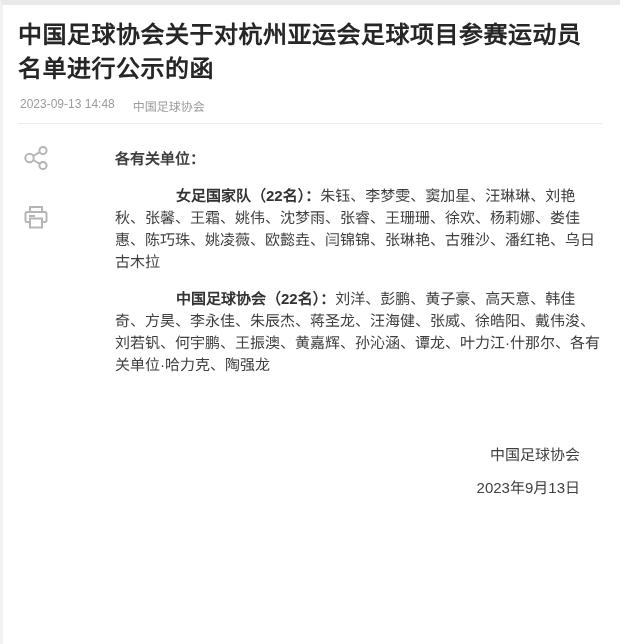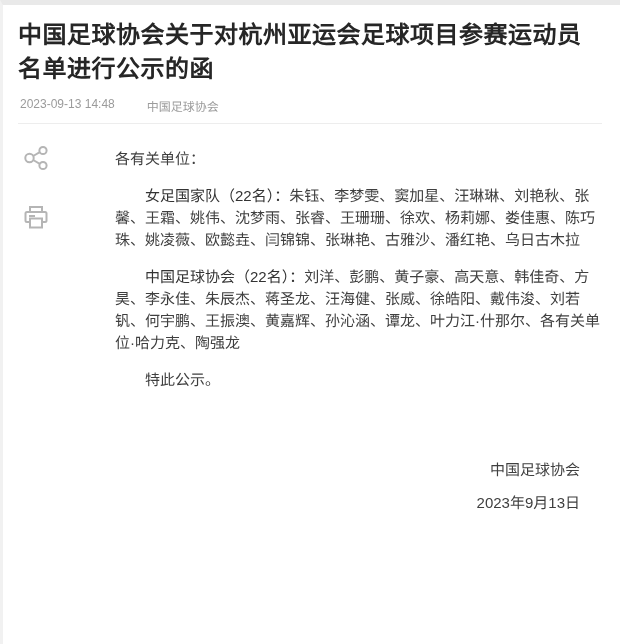--- a/index.html
+++ b/index.html
@@ -24,21 +24,21 @@
     font-weight: bold;
     color: #262626;
     line-height: 34px;
     letter-spacing: 0.5px;
   }
   .article-meta {
     margin-top: 11px;
     font-size: 12px;
     color: #9b9b9b;
     display: flex;
-    gap: 32px;
+    gap: 18px;
     padding-left: 2px;
   }
   .header-divider {
     margin-top: 9px;
     border: none;
     border-top: 1px solid #ededed;
     width: 100%;
   }
   
   .tool-rail {
@@ -63,23 +63,23 @@
   }
   .tool-btn svg { display: block; }
   
   .article-body {
     padding: 24px 18px 0 112px;
     font-size: 15px;
     line-height: 22px;
     color: #3f3f3f;
   }
   .article-body p { margin-bottom: 15px; }
-  .p-salutation { text-indent: 0; }
+  .p-salutation { text-indent: 0; font-weight: bold; }
   .p-indent { text-indent: 2em; }
-  .team-label { font-weight: normal; color: #333333; }
+  .team-label { font-weight: bold; color: #333333; margin-left: 31px; }
   
   .signature {
     margin-top: 68px;
     padding-right: 22px;
     text-align: right;
     font-size: 15px;
     color: #3f3f3f;
   }
   .signature .sig-org { margin-bottom: 0; line-height: 22px; }
   .signature .sig-date { margin-top: 11px; line-height: 22px; }
@@ -123,21 +123,20 @@
   </aside>
 
   <main class="article-body">
     <p class="p-salutation">各有关单位：</p>
 
 
     <p class="p-indent"><span class="team-label">女足国家队（22名）：</span><span>朱钰、李梦雯、窦加星、汪琳琳、刘艳秋、张馨、王霜、姚伟、沈梦雨、张睿、王珊珊、徐欢、杨莉娜、娄佳惠、陈巧珠、姚凌薇、欧懿垚、闫锦锦、张琳艳、古雅沙、潘红艳、乌日古木拉</span></p>
 
     <p class="p-indent"><span class="team-label">中国足球协会（22名）：</span><span>刘洋、彭鹏、黄子豪、高天意、韩佳奇、方昊、李永佳、朱辰杰、蒋圣龙、汪海健、张威、徐皓阳、戴伟浚、刘若钒、何宇鹏、王振澳、黄嘉辉、孙沁涵、谭龙、叶力江·什那尔、各有关单位·哈力克、陶强龙</span></p>
 
-    <p class="p-indent">特此公示。</p>
 
     <div class="signature">
       <p class="sig-org">中国足球协会</p>
       <p class="sig-date">2023年9月13日</p>
     </div>
   </main>
 
 </div>
 
 </body></html>

